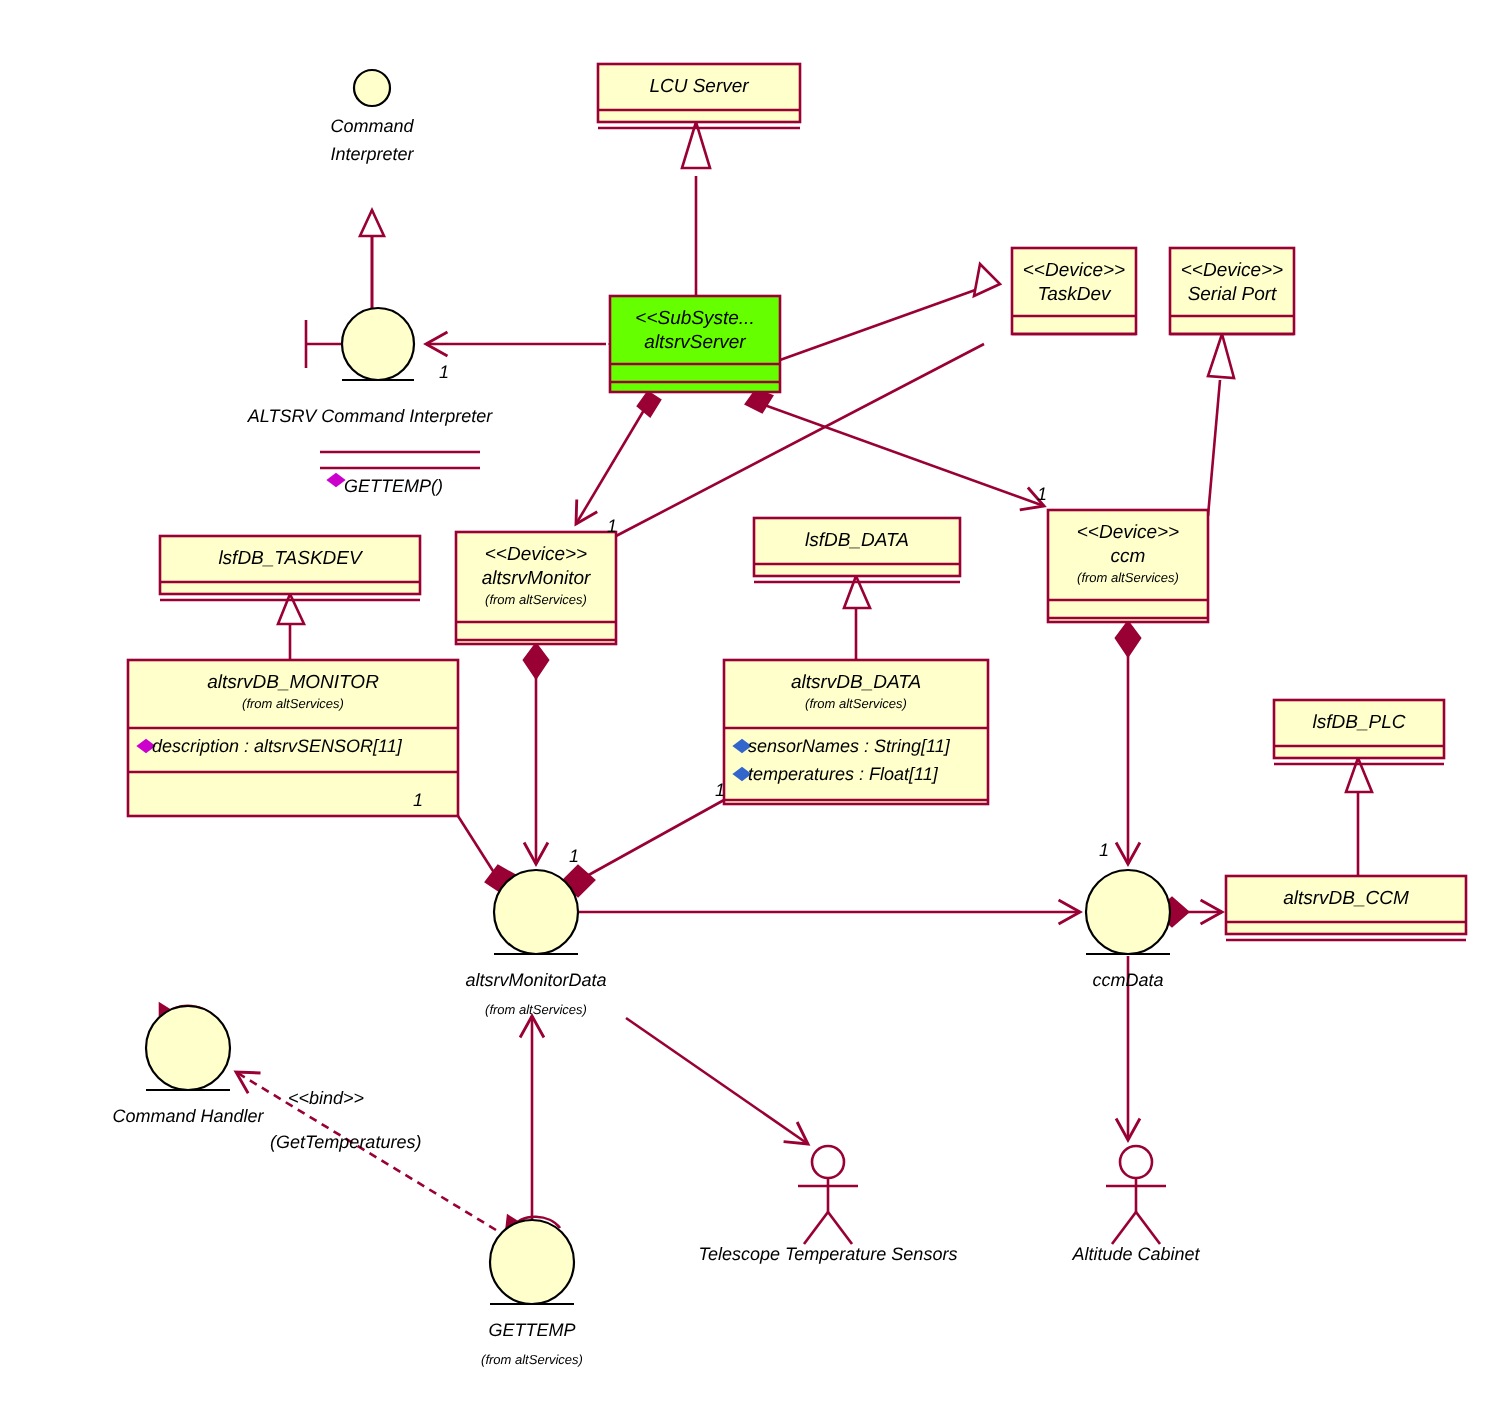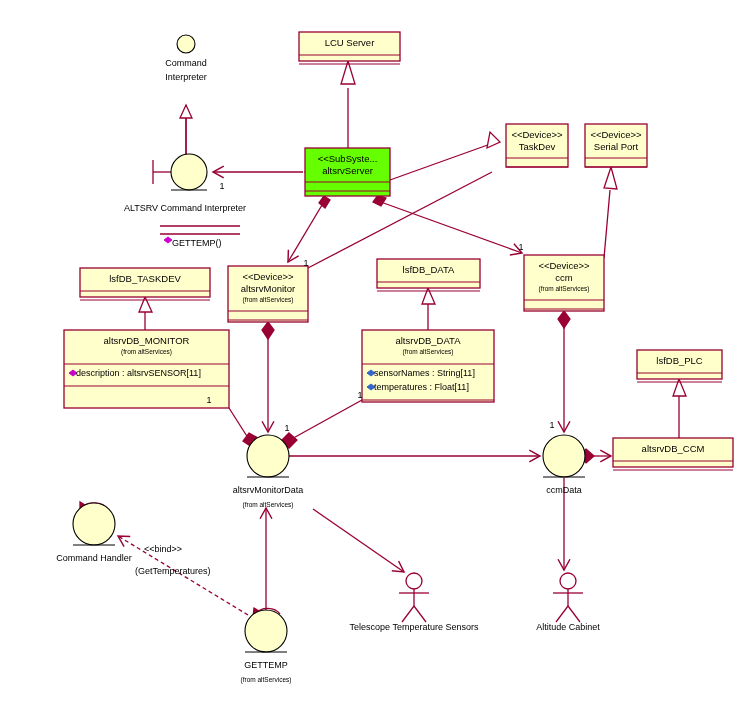--- a/index.html
+++ b/index.html
@@ -1,19 +1,19 @@
 <!DOCTYPE html>
 <html><head>
 <meta charset="utf-8">
 <title>UML Deployment Diagram</title>
 <style>
   html,body{margin:0;padding:0;background:#ffffff;}
   body{width:747px;height:714px;overflow:hidden;
        font-family:"Liberation Sans","DejaVu Sans",sans-serif;}
-  #canvas{position:relative;width:747px;height:714px;}
+  #canvas{position:relative;width:747px;height:714px;font-style:italic;}
   svg{display:block;}
   text{font-family:"Liberation Sans","DejaVu Sans",sans-serif;fill:#000000;}
   .cls-name{font-size:9.5px;text-anchor:middle;}
   .cls-stereo{font-size:9.5px;text-anchor:middle;}
   .cls-from{font-size:6.5px;text-anchor:middle;}
   .cls-attr{font-size:9px;text-anchor:start;}
   .node-label{font-size:9px;text-anchor:middle;}
   .node-from{font-size:6.5px;text-anchor:middle;}
   .mult{font-size:9px;text-anchor:middle;}
   .small-lbl{font-size:9px;text-anchor:middle;}

